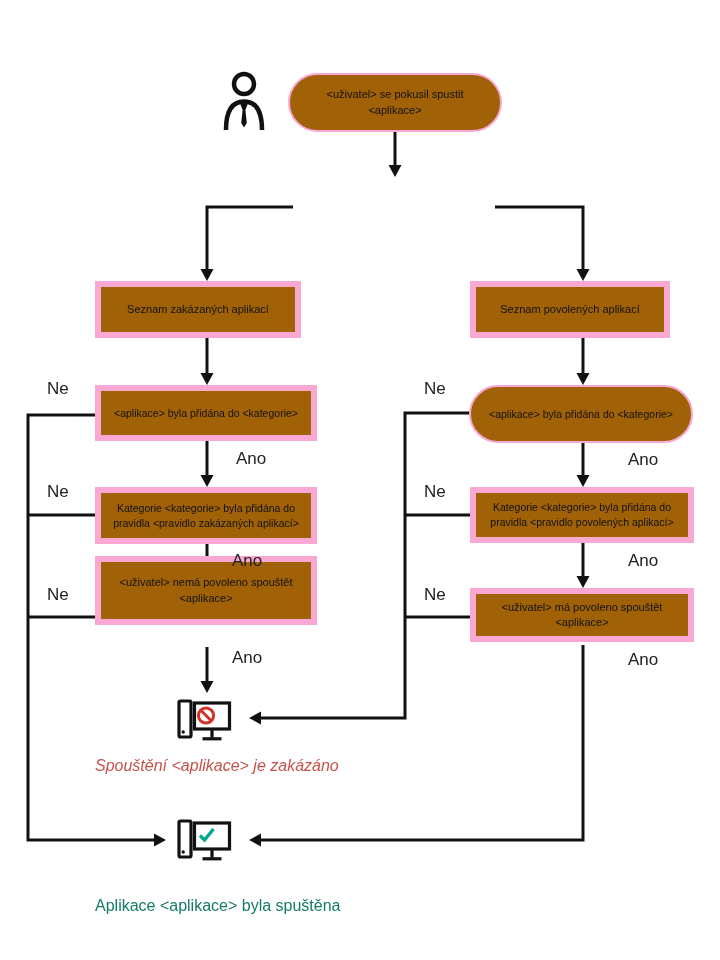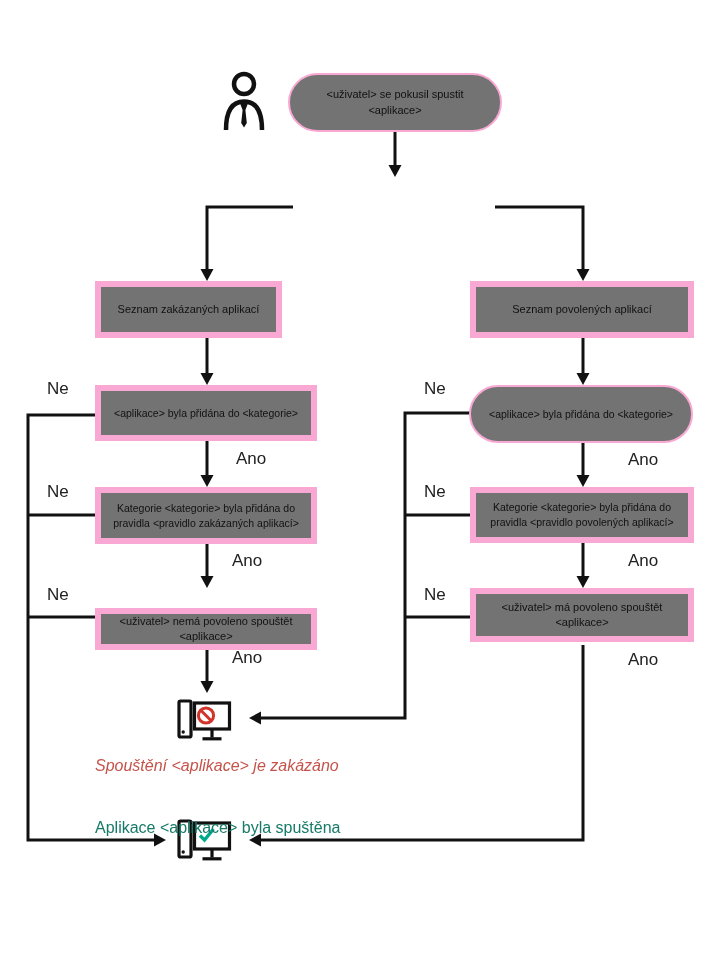--- a/index.html
+++ b/index.html
@@ -7,21 +7,21 @@
     position:relative; width:720px; height:960px; background:#ffffff;
     font-family:"Liberation Sans", sans-serif; color:#1a1a1a; overflow:hidden;
   }
   .stage * { box-sizing:border-box; }
   svg.connectors { position:absolute; left:0; top:0; width:720px; height:960px; }
   .connector { stroke:var(--color-line,#111); stroke-width:3; fill:none; }
   .arrowhead { fill:var(--color-line,#111); stroke:none; }
 
   .node {
     position:absolute; display:flex; flex-direction:column; align-items:center;
-    justify-content:center; text-align:center; background:#737373; border:6px solid #f9a8d4;
+    justify-content:center; text-align:center; background:#a16207; border:6px solid #f9a8d4;
     font-size:11px; line-height:1.4; color:#111;
   }
   .node span { white-space:nowrap; }
   .stadium { border-radius:30px; border-width:2.5px; }
   .ellipse { border-radius:50%; border-width:2.5px; }
 
   .edge-label { position:absolute; font-size:17px; color:#222; }
   .result-text { position:absolute; font-size:16px; white-space:nowrap; }
   .result-blocked { color:var(--color-blocked-text,#c5534b);font-style:italic; }
   .result-started { color:var(--color-started-text,#157a68); }
@@ -81,44 +81,44 @@
     <path class="ic-line" d="M6,60 C6,38.5 13.5,31.5 24,31.5 C34.5,31.5 42,38.5 42,60" stroke-width="4.5"></path>
     <path d="M24,32 L19.5,32 L22.6,40 L21.2,53 L24,57.5 L26.8,53 L25.4,40 L28.5,32 Z" fill="#111"></path>
   </svg>
 
   <div class="node stadium" style="left:288px;top:73px;width:214px;height:59px">
     <span>&lt;uživatel&gt; se pokusil spustit</span>
     <span>&lt;aplikace&gt;</span>
   </div>
 
 
-  <div class="node" style="left:95px;top:281px;width:187px;height:57px">
+  <div class="node" style="left:95px;top:281px;width:206px;height:57px">
     <span>Seznam zakázaných aplikací</span>
   </div>
-  <div class="node" style="left:470px;top:281px;width:224px;height:57px">
+  <div class="node" style="left:470px;top:281px;width:200px;height:57px">
     <span>Seznam povolených aplikací</span>
   </div>
 
   <div class="node" style="left:95px;top:385px;width:222px;height:56px;font-size:10.5px">
     <span>&lt;aplikace&gt; byla přidána do &lt;kategorie&gt;</span>
   </div>
   <div class="node stadium" style="left:469px;top:385px;width:224px;height:58px;font-size:10.5px">
     <span>&lt;aplikace&gt; byla přidána do &lt;kategorie&gt;</span>
   </div>
 
   <div class="node" style="left:95px;top:487px;width:222px;height:57px;font-size:10.5px">
     <span>Kategorie &lt;kategorie&gt; byla přidána do</span>
     <span>pravidla &lt;pravidlo zakázaných aplikací&gt;</span>
   </div>
   <div class="node" style="left:470px;top:487px;width:224px;height:56px;font-size:10.5px">
     <span>Kategorie &lt;kategorie&gt; byla přidána do</span>
     <span>pravidla &lt;pravidlo povolených aplikací&gt;</span>
   </div>
 
-  <div class="node" style="left:95px;top:608px;width:222px;height:42px">
+  <div class="node" style="left:95px;top:556px;width:222px;height:69px">
     <span>&lt;uživatel&gt; nemá povoleno spouštět</span>
     <span>&lt;aplikace&gt;</span>
   </div>
   <div class="node" style="left:470px;top:588px;width:224px;height:54px">
     <span>&lt;uživatel&gt; má povoleno spouštět</span>
     <span>&lt;aplikace&gt;</span>
   </div>
 
   <div class="edge-label" style="left:47px;top:379px">Ne</div>
   <div class="edge-label" style="left:47px;top:482px">Ne</div>
@@ -149,15 +149,15 @@
   <svg class="icon-svg" style="left:176px;top:816px" width="58" height="54" viewBox="0 0 58 54">
     <rect class="ic-line" x="3" y="5" width="12" height="36" rx="1.5" stroke-width="3.2" fill="#fff"></rect>
     <circle cx="7.2" cy="36" r="1.7" fill="#111"></circle>
     <rect class="ic-line" x="18.5" y="7" width="35" height="26" stroke-width="3.2" fill="#fff"></rect>
     <line class="ic-line" x1="36" y1="33" x2="36" y2="41.5" stroke-width="3.2"></line>
     <line class="ic-line" x1="26.5" y1="42.8" x2="45.5" y2="42.8" stroke-width="3.2"></line>
     <polyline class="check" points="24,19.5 28.5,24 37.5,13" stroke-width="3.4"></polyline>
   </svg>
 
   <div class="result-text result-blocked" style="left:95px;top:757px">Spouštění &lt;aplikace&gt; je zakázáno</div>
-  <div class="result-text result-started" style="left:95px;top:819px">Aplikace &lt;aplikace&gt; byla spuštěna</div>
+  <div class="result-text result-started" style="left:95px;top:897px">Aplikace &lt;aplikace&gt; byla spuštěna</div>
 
 </div>
 
 </body></html>

